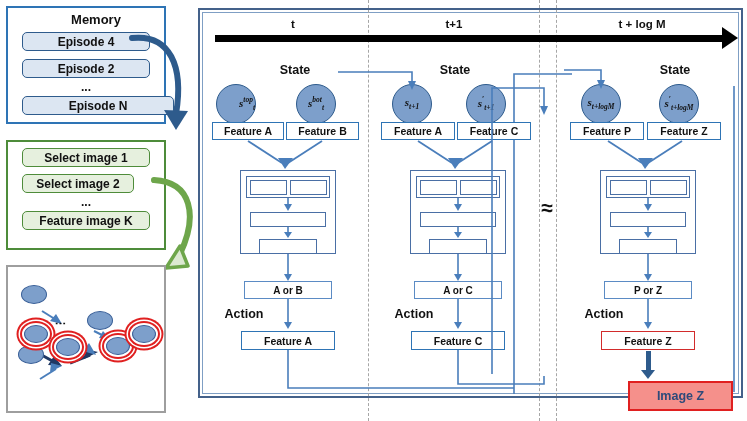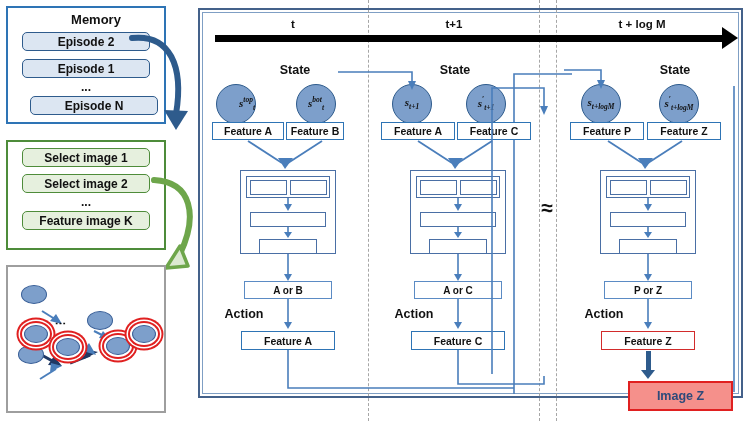--- a/index.html
+++ b/index.html
@@ -76,33 +76,33 @@
   .gnode{border-radius:50%;background:#7D9FCB;border:1.2px solid #3A6098;}
   .gnode.hl{box-shadow:0 0 0 2px #fff,0 0 0 4px #E02020,0 0 0 5.5px #fff,0 0 0 7.5px #E02020;}
   .gdots{font-weight:bold;font-size:11px;color:#111;letter-spacing:0;}
 </style>
 </head>
 <body>
 
 <div class="abs" id="memory-panel"></div>
 <div class="abs ctr" id="memory-title">Memory</div>
 
-<div class="abs ctr episode" style="left:22px;top:32px;width:128px;">Episode 2</div>
-<div class="abs ctr episode" style="left:22px;top:59px;width:128px;">Episode 1</div>
+<div class="abs ctr episode" style="left:22px;top:32px;width:128px;">Episode 4</div>
+<div class="abs ctr episode" style="left:22px;top:59px;width:128px;">Episode 2</div>
 <div class="abs ctr mem-dots" style="left:22px;top:81px;width:128px;">...</div>
-<div class="abs ctr episode" style="left:22px;top:96px;width:128px;margin-left:8px;">Episode N</div>
+<div class="abs ctr episode" style="left:22px;top:96px;width:152px;">Episode N</div>
 
 <svg class="abs" style="left:126px;top:26px;width:64px;height:114px;" viewBox="0 0 64 114">
   <path d="M6,12 C44,8 58,40 50,88" fill="none" stroke="#2E5B8C" stroke-width="6" stroke-linecap="round"></path>
   <polygon points="50,104 38,84 62,85" fill="#2E5B8C"></polygon>
 </svg>
 
 <div class="abs" id="select-panel"></div>
 <div class="abs ctr selitem" style="left:22px;top:148px;width:128px;">Select image 1</div>
-<div class="abs ctr selitem" style="left:22px;top:174px;width:128px;">Select image 2</div>
+<div class="abs ctr selitem" style="left:22px;top:174px;width:112px;">Select image 2</div>
 <div class="abs ctr mem-dots" style="left:22px;top:196px;width:128px;">...</div>
 <div class="abs ctr selitem" style="left:22px;top:211px;width:128px;">Feature image K</div>
 
 <svg class="abs" style="left:140px;top:168px;width:62px;height:110px;" viewBox="0 0 62 110">
   <path d="M14,12 C52,14 58,48 40,86" fill="none" stroke="#6EA64B" stroke-width="6" stroke-linecap="round"></path>
   <polygon points="26,100 40,78 48,98" fill="#DCE9D2" stroke="#6EA64B" stroke-width="3.5" stroke-linejoin="round"></polygon>
 </svg>
 
 <div class="abs" id="graph-panel"></div>
 
@@ -150,21 +150,21 @@
 <div class="abs ctr state-label" style="left:240px;top:62px;width:110px;">State</div>
 
 <div class="abs ctr scircle" style="left:216px;top:84px;justify-content:flex-end;">
   <span>s<sup>top</sup><sub>t</sub></span>
 </div>
 <div class="abs ctr scircle" style="left:296px;top:84px;">
   <span>s<sup>bot</sup><sub>t</sub></span>
 </div>
 
 <div class="abs ctr featbox" style="left:212px;top:122px;width:72px;">Feature A</div>
-<div class="abs ctr featbox" style="left:286px;top:122px;width:58px;">Feature B</div>
+<div class="abs ctr featbox" style="left:286px;top:122px;width:73px;">Feature B</div>
 
 <svg class="abs" style="left:210px;top:139px;width:150px;height:32px;" viewBox="0 0 150 32">
   <line x1="38" y1="2" x2="72" y2="24" stroke="#4A7EBB" stroke-width="1.8"></line>
   <line x1="112" y1="2" x2="78" y2="24" stroke="#4A7EBB" stroke-width="1.8"></line>
   <polygon points="75,30 68,19 83,19" fill="#4A7EBB"></polygon>
 </svg>
 
 <div class="abs net-outer" style="left:240px;top:170px;width:96px;height:84px;"></div>
 <div class="abs net-rowwrap" style="left:246px;top:176px;width:84px;height:22px;">
   <div class="net-cell"></div>

